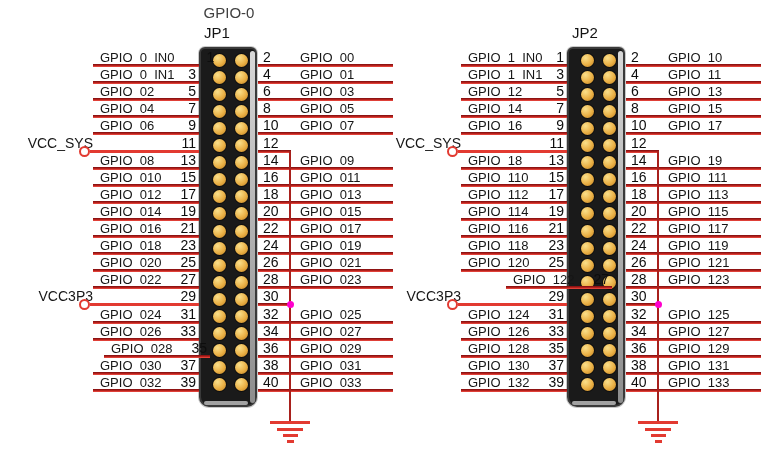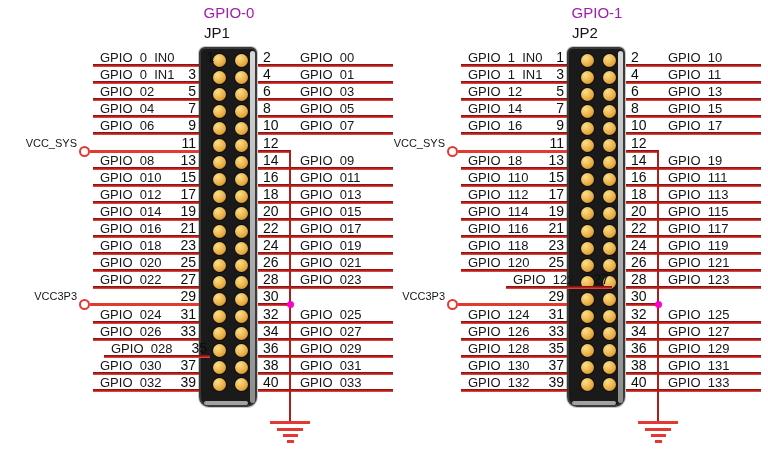--- a/index.html
+++ b/index.html
@@ -5,21 +5,21 @@
   html,body{margin:0;padding:0;background:#fff;}
   .diagram{
     position:relative;width:768px;height:449px;background:#ffffff;
     font-family:"Liberation Sans",sans-serif;overflow:hidden;
     -webkit-font-smoothing:antialiased;
   }
   .connector-block{position:absolute;top:0;left:0;width:400px;height:449px;}
   .connector-block[data-conn="1"]{left:368px;}
 
   .conn-title{position:absolute;left:170px;top:4px;width:118px;text-align:center;
-    font-size:15px;line-height:17px;color:#a21caf;}
+    font-size:15px;line-height:17px;color:#404040;}
   .conn-refdes{position:absolute;left:204px;top:24px;font-size:15px;line-height:17px;color:#131313;}
 
   
   .body{position:absolute;left:199px;top:47px;width:58px;height:360px;box-sizing:border-box;
     background:#1a1a1a;border:2px solid #3a3a3a;border-radius:6px 6px 10px 10px;
     box-shadow:0 0 0 1px #c9c9c9;}
   .side-strip{position:absolute;top:2px;bottom:2px;right:0px;width:5px;border-radius:3px;
     background:linear-gradient(180deg,#d8d8d8,#8d8d8d);}
   .bottom-strip{position:absolute;left:3px;right:7px;bottom:0px;height:4px;border-radius:2px;
     background:#a2a2a2;}
@@ -35,22 +35,22 @@
   .prow::after{content:"";position:absolute;left:0;right:0;top:14px;height:3px;
     background:linear-gradient(to bottom,#8e1313 0 1px,#b3211c 1px 2px,#df4038 2px 3px);}
   .prow.nowire::after{display:none;}
   .prow.rrow{justify-content:flex-start;}
   .plabel{font-size:13px;line-height:13px;color:#161616;padding-left:7px;}
   .pnum{font-size:14px;line-height:14px;color:#0d0d0d;padding-right:3px;}
   .rnum{flex:none;width:42px;box-sizing:border-box;text-align:left;padding:0 0 0 5px;}
   .rlabel{padding-left:0;}
 
   
-  .vlabel{position:absolute;left:0;width:77px;height:14px;text-align:right;
-    font-size:11px;line-height:14px;color:#161616;}
+  .vlabel{position:absolute;left:16px;width:77px;height:14px;text-align:right;
+    font-size:14px;line-height:14px;color:#161616;}
   .vcircle{position:absolute;left:79px;width:11px;height:11px;box-sizing:border-box;
     border:2.5px solid #e23a31;border-radius:50%;background:#ffffff;}
   .vwire{position:absolute;left:90px;width:109px;height:3px;background:#e23a31;}
 
   
   .bus{position:absolute;left:289px;width:2px;background:#a8201c;}
   .jdot{position:absolute;left:287px;width:7px;height:7px;border-radius:50%;background:#ff00cc;}
   .gsym{position:absolute;left:0;top:0;width:100%;height:100%;pointer-events:none;}
   .gbar{position:absolute;height:3px;background:#e23a31;}
 </style>
@@ -280,21 +280,20 @@
         <div class="gsym">
           <div class="gbar" style="left: 270px; width: 40px; top: 421px;"></div>
           <div class="gbar" style="left: 277px; width: 26px; top: 427.5px;"></div>
           <div class="gbar" style="left: 282.5px; width: 15px; top: 433.5px;"></div>
           <div class="gbar" style="left: 286.5px; width: 7px; top: 439.5px;"></div>
         </div>
       </div>
   </div>
 
   <div class="connector-block" data-conn="1">
-    <div class="conn-title">GPIO-1</div>
     <div class="conn-refdes">JP2</div>
     <div class="body">
       <div class="side-strip"></div>
       <div class="bottom-strip"></div>
       <div class="pins">
           <div class="pin" style="left: 13.5px; top: 6.5px;"></div>
           <div class="pin" style="left: 35.5px; top: 6.5px;"></div>
           <div class="pin" style="left: 13.5px; top: 23.6px;"></div>
           <div class="pin" style="left: 35.5px; top: 23.6px;"></div>
           <div class="pin" style="left: 13.5px; top: 40.7px;"></div>

